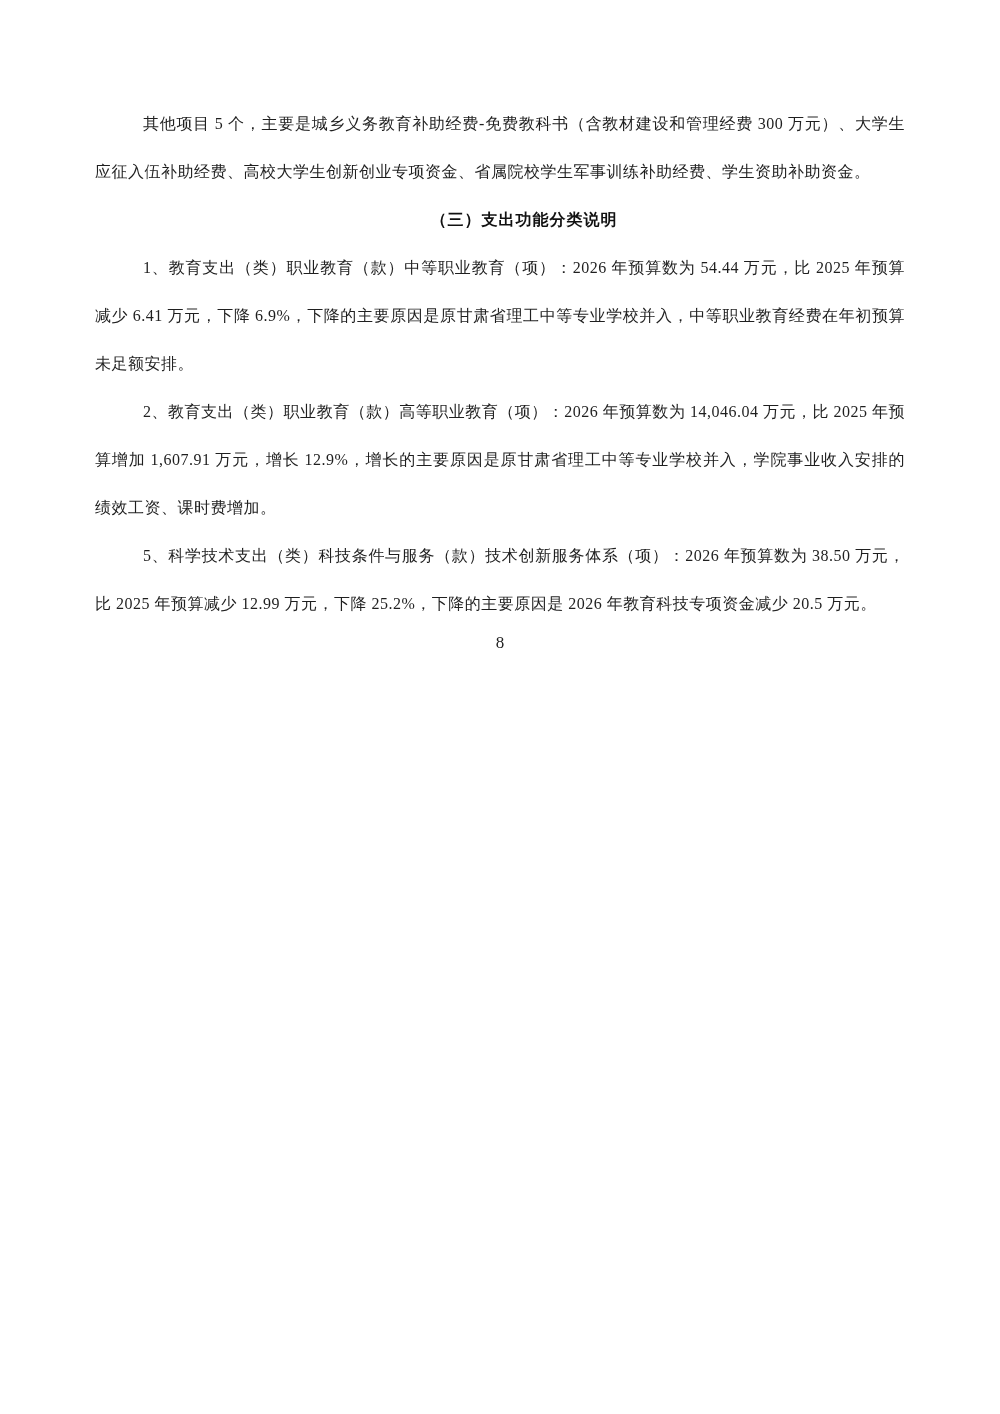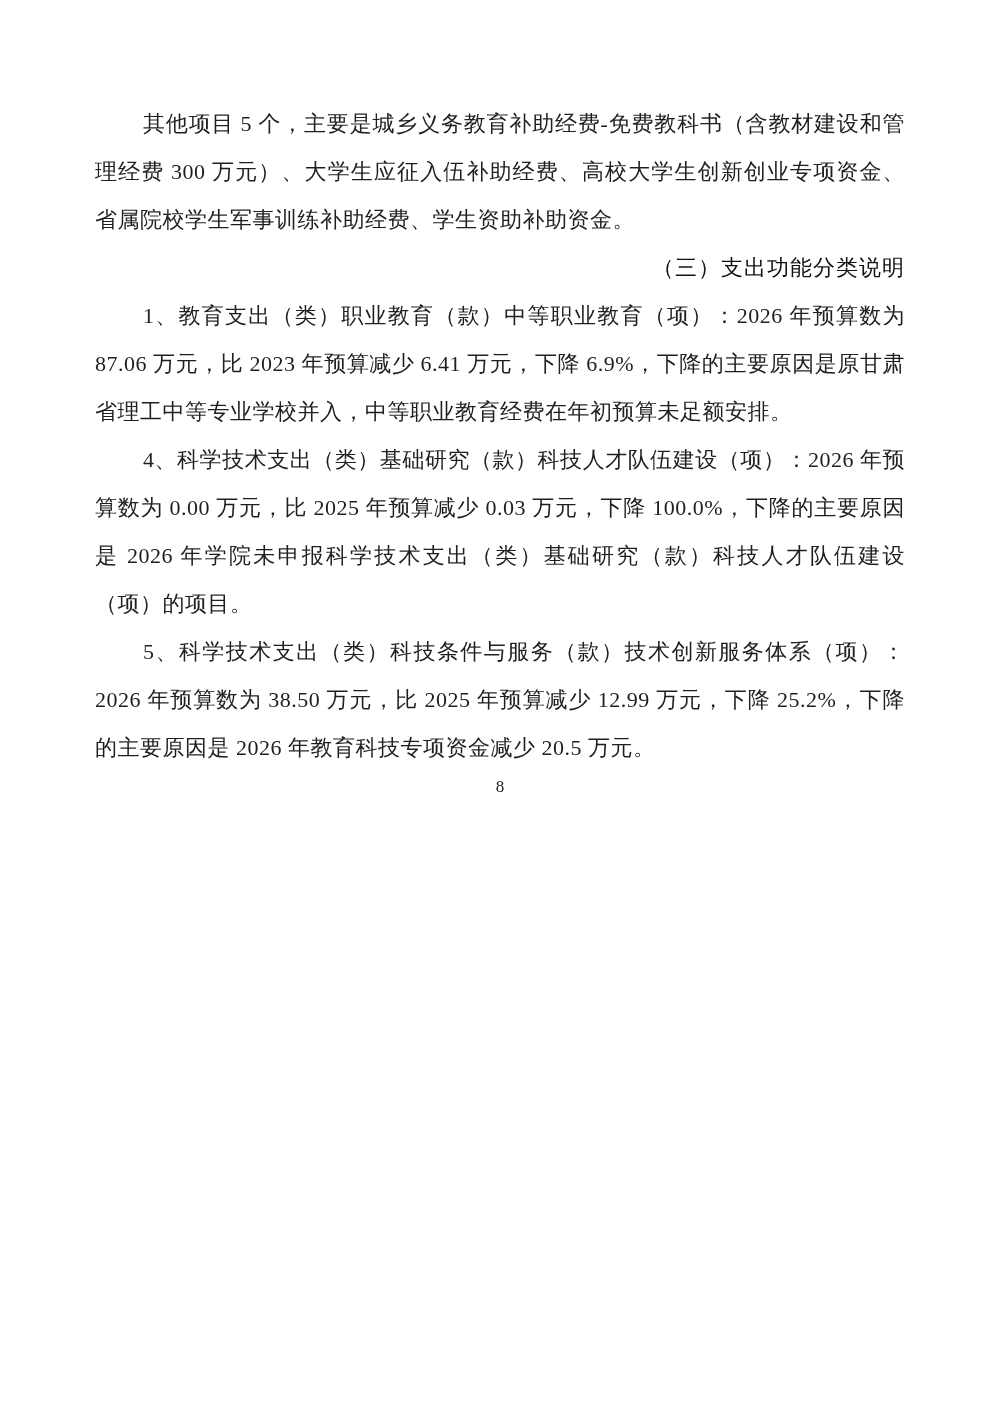--- a/index.html
+++ b/index.html
@@ -16,33 +16,33 @@
     box-sizing: border-box;
     padding: 100px 95px 0 95px;
     overflow: hidden;
   }
   .content {
     width: 810px;
   }
   .para {
     margin: 0;
     font-family: "Liberation Serif", "DejaVu Serif", serif;
-    font-size: 22px;
+    font-size: 16px;
     line-height: 48px;
     color: #1f1f1f;
     text-align: justify;
     text-justify: inter-ideograph;
     text-indent: 48px;
     letter-spacing: 0.5px;
   }
   .heading {
     font-family: "Liberation Sans", "DejaVu Sans", sans-serif;
-    font-weight: normal;
+    font-weight: bold;
     color: #111111;
-    text-align: right;
+    text-align: center;
     letter-spacing: 1px;
   }
   .footer {
     width: 810px;
     text-align: center;
     margin-top: 0;
   }
   .page-number {
     font-family: "Liberation Serif", "DejaVu Serif", serif;
     font-size: 17px;
@@ -50,20 +50,20 @@
     color: #1f1f1f;
   }
 </style>
 </head>
 <body>
 
 <div class="page">
   <div class="content">
     <p class="para">其他项目 5 个，主要是城乡义务教育补助经费-免费教科书（含教材建设和管理经费 300 万元）、大学生应征入伍补助经费、高校大学生创新创业专项资金、省属院校学生军事训练补助经费、学生资助补助资金。</p>
     <p class="para heading">（三）支出功能分类说明</p>
-    <p class="para">1、教育支出（类）职业教育（款）中等职业教育（项）：2026 年预算数为 87.06 万元，比 2023 年预算减少 6.41 万元，下降 6.9%，下降的主要原因是原甘肃省理工中等专业学校并入，中等职业教育经费在年初预算未足额安排。</p>
-    <p class="para">4、科学技术支出（类）基础研究（款）科技人才队伍建设（项）：2026 年预算数为 0.00 万元，比 2025 年预算减少 0.03 万元，下降 100.0%，下降的主要原因是 2026 年学院未申报科学技术支出（类）基础研究（款）科技人才队伍建设（项）的项目。</p>
+    <p class="para">1、教育支出（类）职业教育（款）中等职业教育（项）：2026 年预算数为 54.44 万元，比 2025 年预算减少 6.41 万元，下降 6.9%，下降的主要原因是原甘肃省理工中等专业学校并入，中等职业教育经费在年初预算未足额安排。</p>
+    <p class="para">2、教育支出（类）职业教育（款）高等职业教育（项）：2026 年预算数为 14,046.04 万元，比 2025 年预算增加 1,607.91 万元，增长 12.9%，增长的主要原因是原甘肃省理工中等专业学校并入，学院事业收入安排的绩效工资、课时费增加。</p>
     <p class="para">5、科学技术支出（类）科技条件与服务（款）技术创新服务体系（项）：2026 年预算数为 38.50 万元，比 2025 年预算减少 12.99 万元，下降 25.2%，下降的主要原因是 2026 年教育科技专项资金减少 20.5 万元。</p>
   </div>
   <div class="footer">
     <span class="page-number">8</span>
   </div>
 </div>
 
 </body></html>

